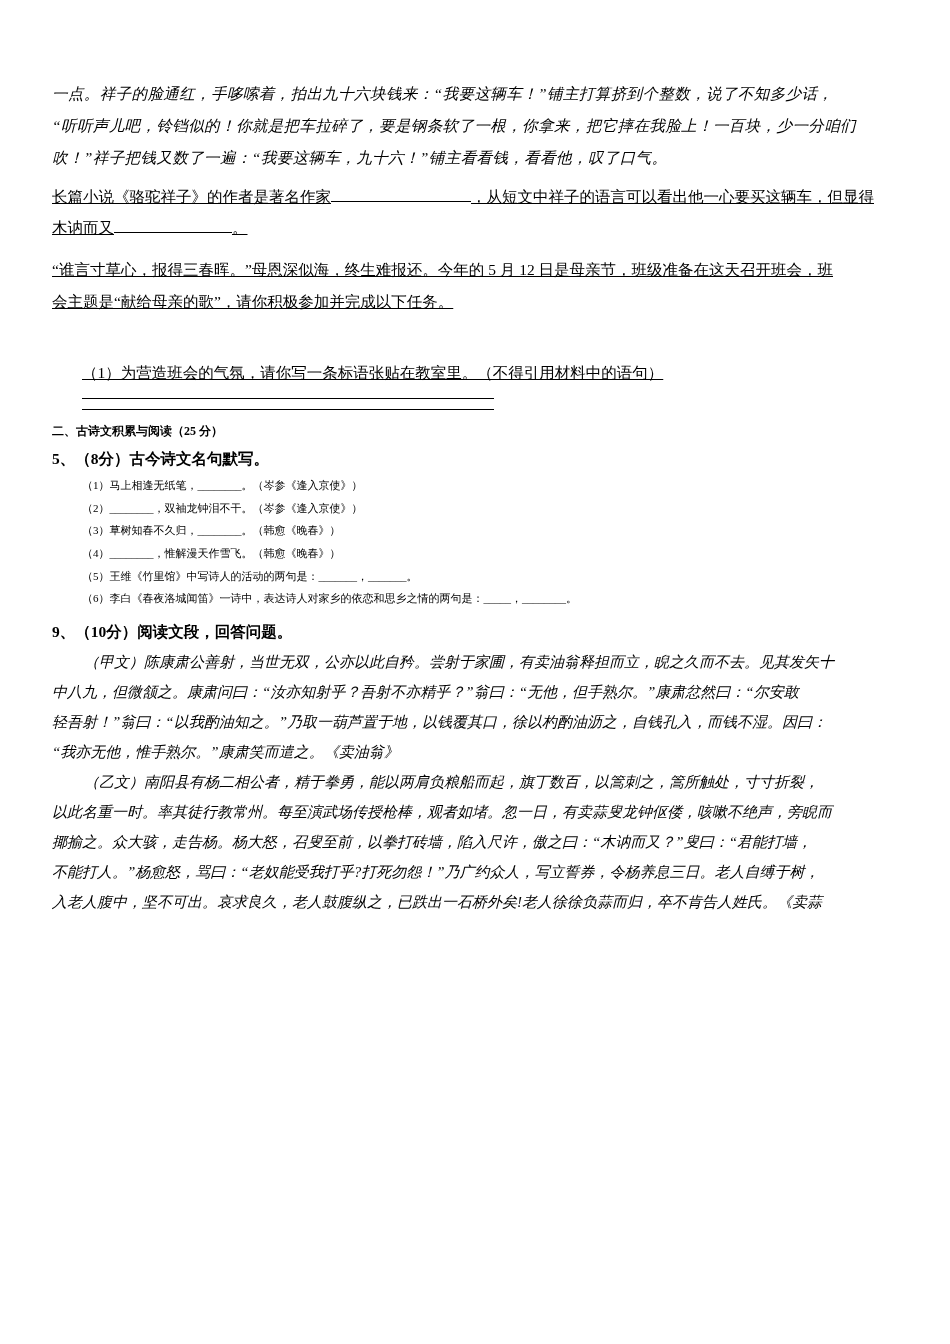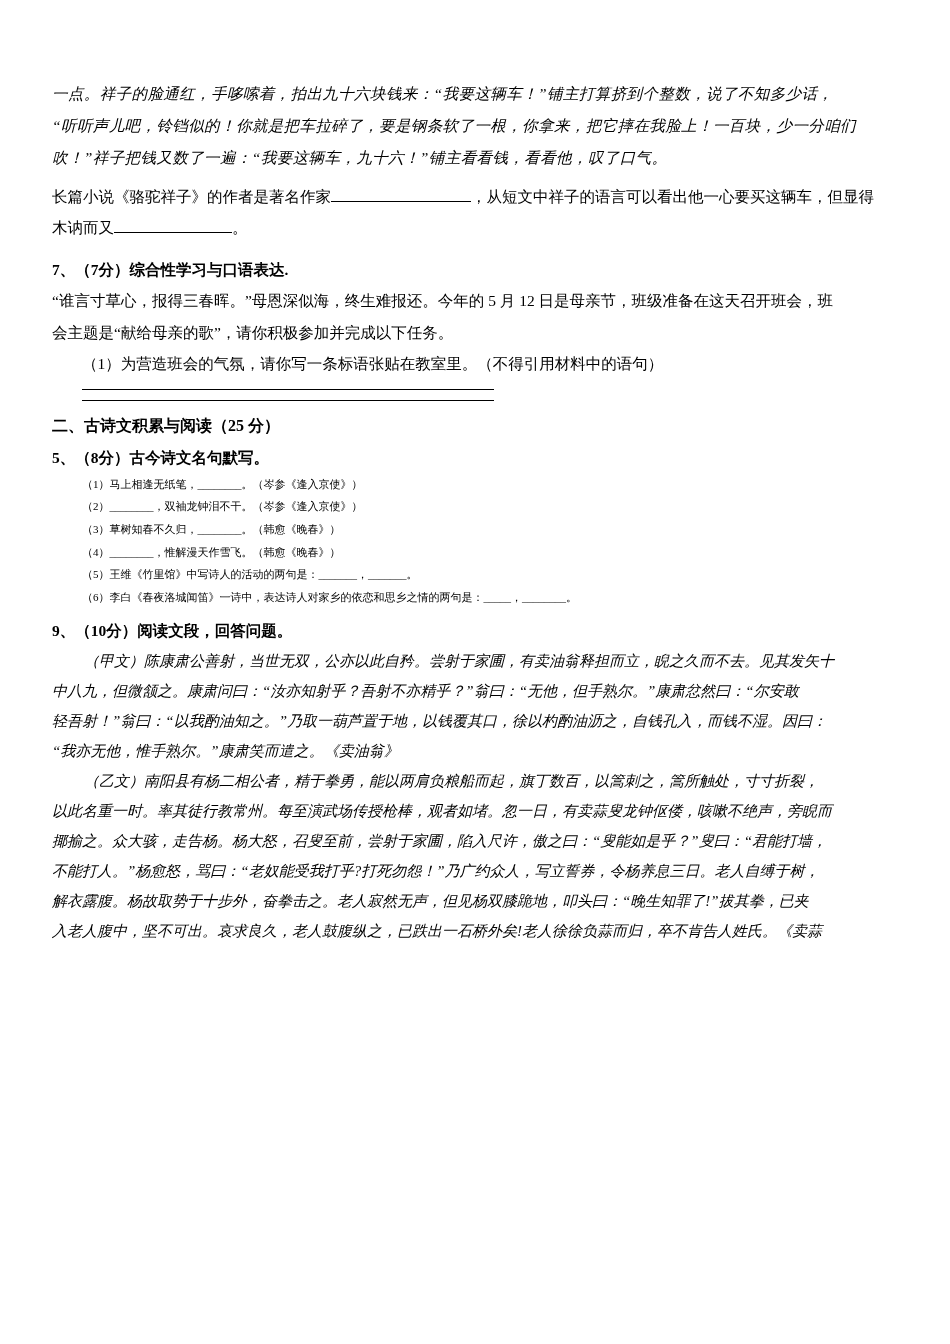--- a/index.html
+++ b/index.html
@@ -18,20 +18,21 @@
     width: 950px;
     min-height: 1344px;
     box-sizing: border-box;
     padding: 78px 62px 40px 52px;
   }
   .para {
     font-size: 15.5px;
     line-height: 2.02;
     text-align: justify;
     margin: 0;
+    text-decoration: underline;
   }
   .quoted-block {
     font-size: 15.5px;
     line-height: 2.08;
     font-style: italic;
     text-align: justify;
     letter-spacing: 0.4px;
   }
   .gap-sm { height: 6px; }
   .gap-md { height: 11px; }
@@ -41,31 +42,31 @@
     vertical-align: baseline;
   }
   .answer-rule {
     border: none;
     border-top: 1px solid #000;
     height: 0;
     margin: 10px 0 10px 30px;
     width: 412px;
   }
   .section-title {
-    font-size: 16px;
+    font-size: 12px;
     font-weight: bold;
     line-height: 1.9;
     margin-top: 8px;
   }
   .q-head {
     font-size: 15.5px;
     line-height: 2.0;
     font-weight: bold;
   }
-  .indent2 { padding-left: 30px; }
+  .indent2 { padding-left: 30px; margin-top: 40px; }
   .list-line {
     font-size: 11px;
     line-height: 2.06;
     padding-left: 30px;
   }
   .body-just {
     font-size: 15px;
     line-height: 2.0;
     text-align: justify;
     font-style: italic;
@@ -93,21 +94,20 @@
 
   <div class="para">
     <span>长篇小说《骆驼祥子》的作者是著名作家</span><span class="blank-inline" style="width:140px;"></span><span>，从短文中祥子的语言可以看出他一心要买这辆车，但显得</span>
   </div>
   <div class="para">
     <span>木讷而又</span><span class="blank-inline" style="width:118px;"></span><span>。</span>
   </div>
 
   <div class="gap-md"></div>
 
-  <div class="q-head">7、（7分）综合性学习与口语表达.</div>
 
   <div class="para">“谁言寸草心，报得三春晖。”母恩深似海，终生难报还。今年的 5 月 12 日是母亲节，班级准备在这天召开班会，班</div>
   <div class="para">会主题是“献给母亲的歌”，请你积极参加并完成以下任务。</div>
 
   <div class="para indent2">（1）为营造班会的气氛，请你写一条标语张贴在教室里。（不得引用材料中的语句）</div>
 
   <hr class="answer-rule">
 
 
   <hr class="answer-rule">
@@ -127,18 +127,17 @@
 
   <div class="q-head">9、（10分）阅读文段，回答问题。</div>
 
   <div class="body-just first">（甲文）陈康肃公善射，当世无双，公亦以此自矜。尝射于家圃，有卖油翁释担而立，睨之久而不去。见其发矢十</div>
   <div class="body-just">中八九，但微颔之。康肃问曰：“汝亦知射乎？吾射不亦精乎？”翁曰：“无他，但手熟尔。”康肃忿然曰：“尔安敢</div>
   <div class="body-just">轻吾射！”翁曰：“以我酌油知之。”乃取一葫芦置于地，以钱覆其口，徐以杓酌油沥之，自钱孔入，而钱不湿。因曰：</div>
   <div class="body-just">“我亦无他，惟手熟尔。”康肃笑而遣之。《卖油翁》</div>
 
   <div class="body-just first">（乙文）南阳县有杨二相公者，精于拳勇，能以两肩负粮船而起，旗丁数百，以篙刺之，篙所触处，寸寸折裂，</div>
   <div class="body-just">以此名重一时。率其徒行教常州。每至演武场传授枪棒，观者如堵。忽一日，有卖蒜叟龙钟伛偻，咳嗽不绝声，旁睨而</div>
-  <div class="body-just">揶揄之。众大骇，走告杨。杨大怒，召叟至前，尝射于家圃，陷入尺许，傲之曰：“叟能如是乎？”叟曰：“君能打墙，</div>
+  <div class="body-just">揶揄之。众大骇，走告杨。杨大怒，召叟至前，以拳打砖墙，陷入尺许，傲之曰：“木讷而又？”叟曰：“君能打墙，</div>
   <div class="body-just">不能打人。”杨愈怒，骂曰：“老奴能受我打乎?打死勿怨！”乃广约众人，写立誓券，令杨养息三日。老人自缚于树，</div>
-  <div class="body-just">解衣露腹。杨故取势于十步外，奋拳击之。老人寂然无声，但见杨双膝跪地，叩头曰：“晚生知罪了!”拔其拳，已夹</div>
   <div class="body-just">入老人腹中，坚不可出。哀求良久，老人鼓腹纵之，已跌出一石桥外矣!老人徐徐负蒜而归，卒不肯告人姓氏。《卖蒜</div>
 
 </div>
 
 </body></html>

